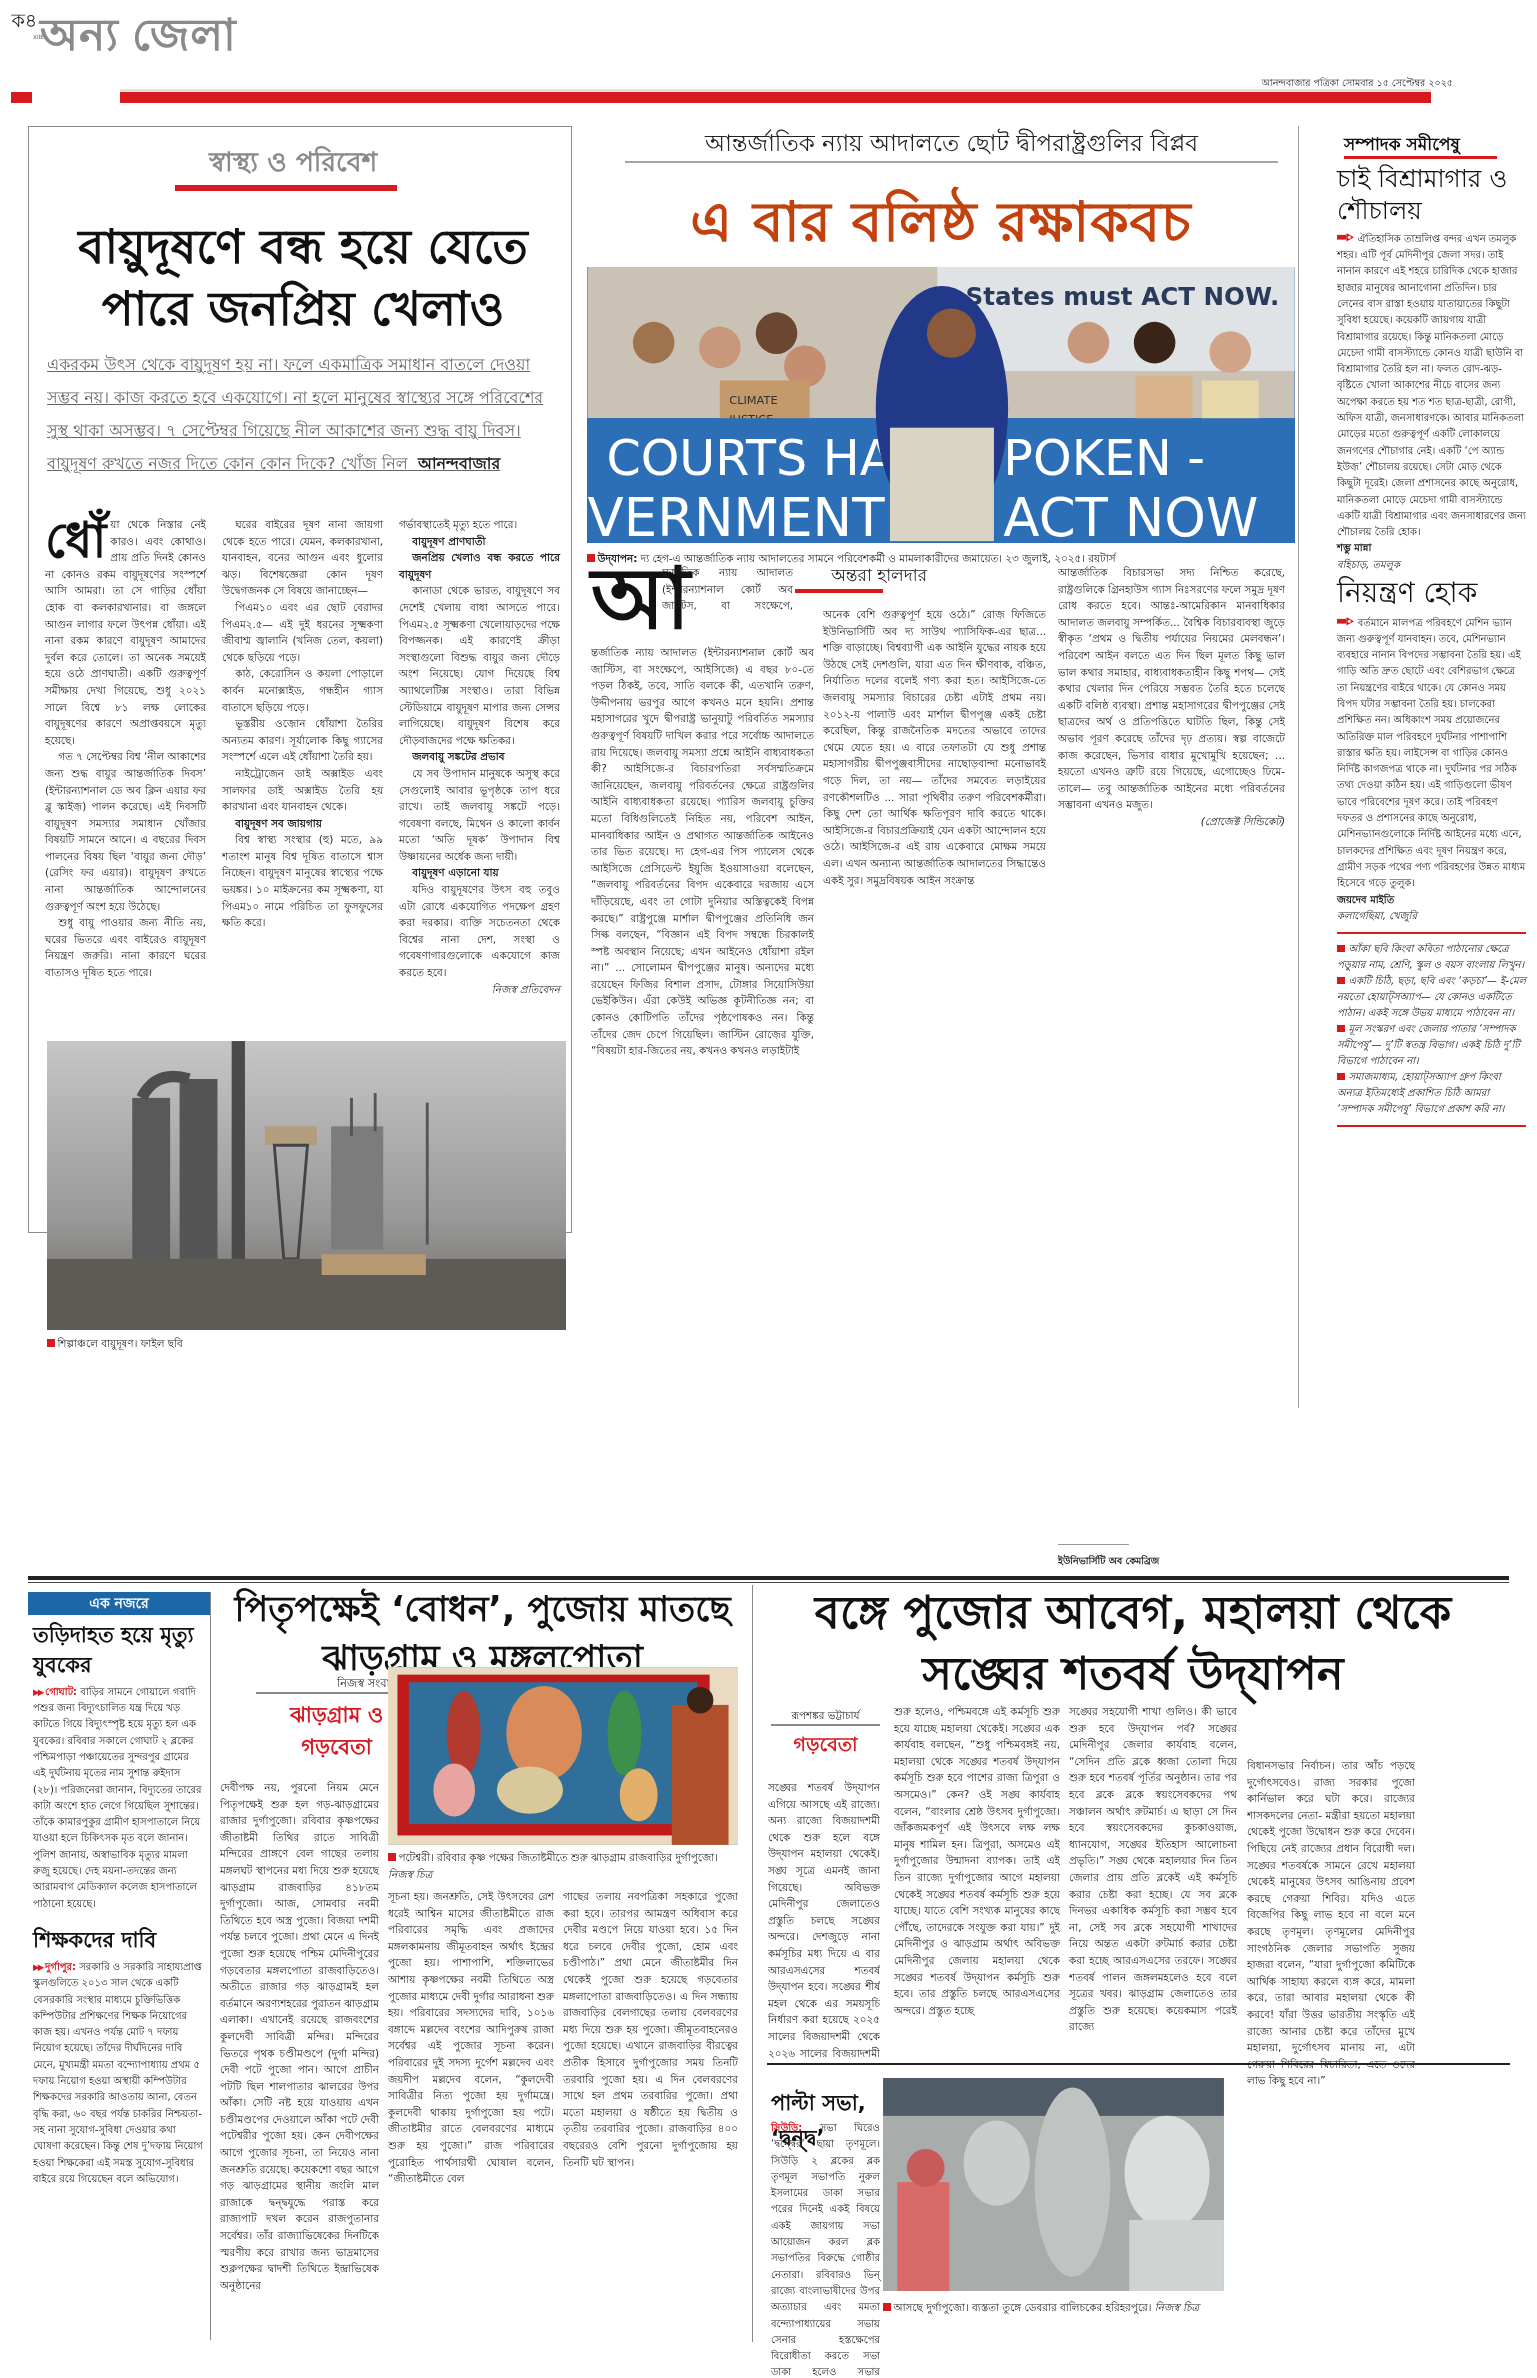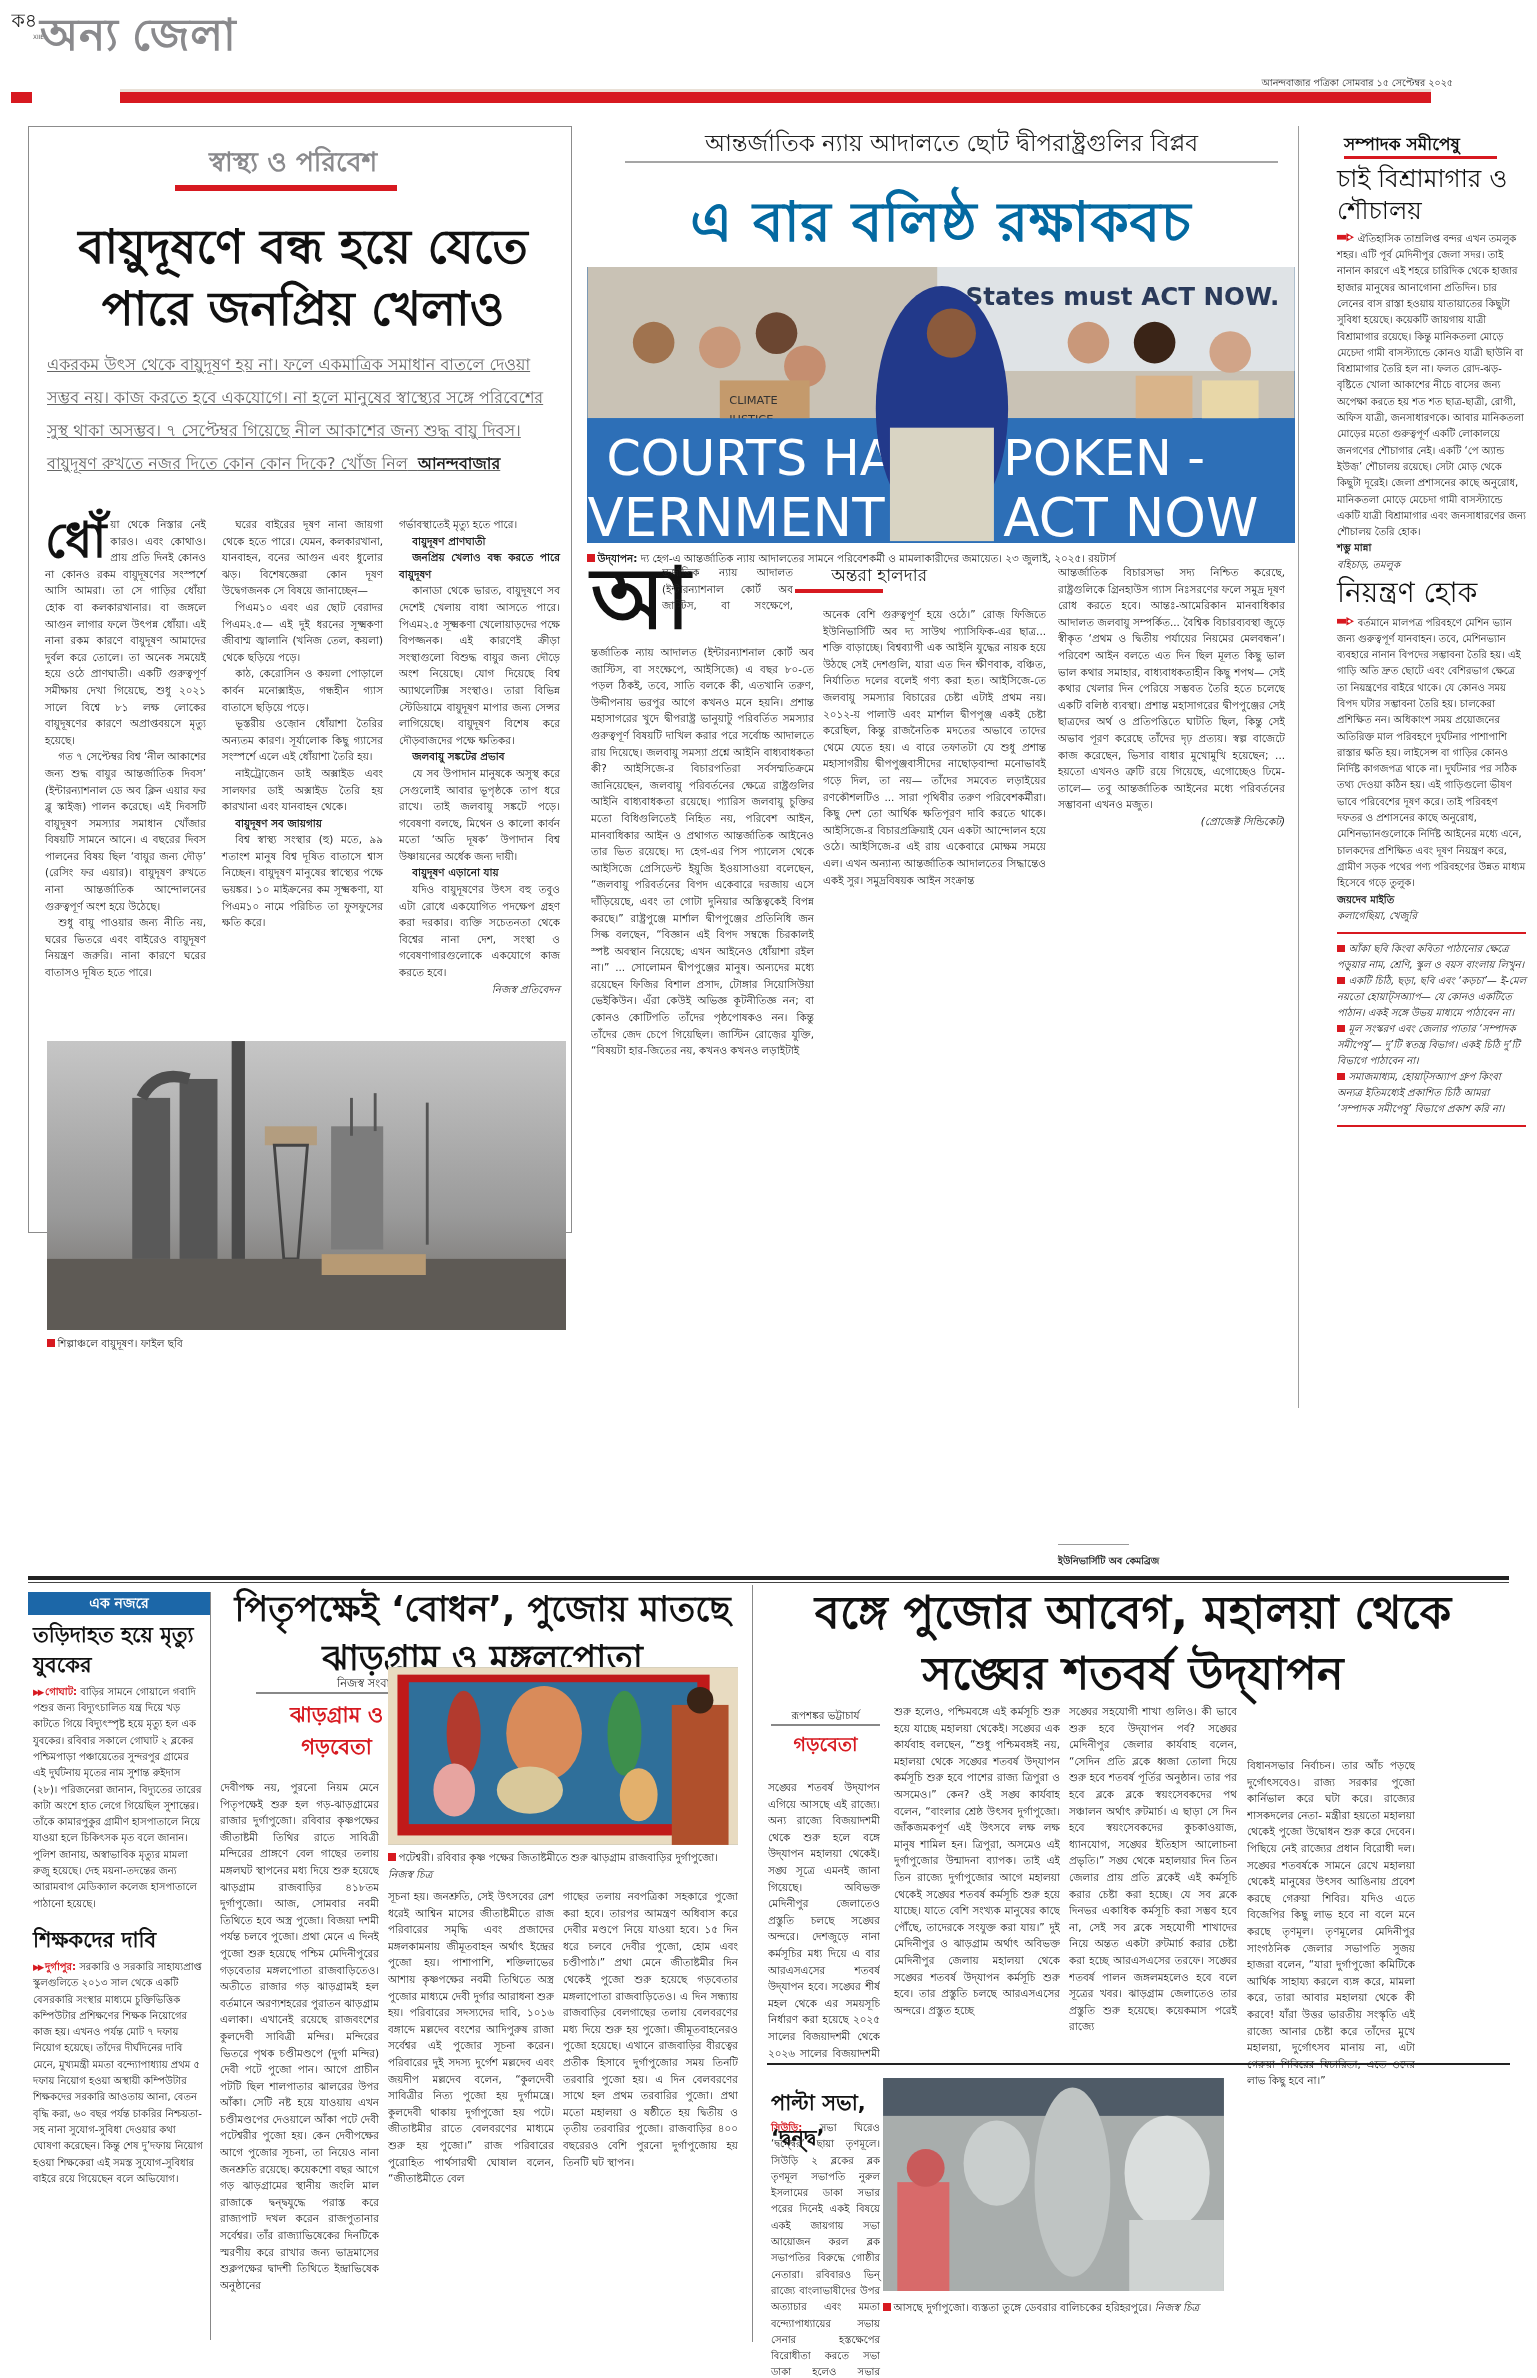--- a/index.html
+++ b/index.html
@@ -31,21 +31,21 @@
   .col p.noindent { text-indent: 0; }
   .col .subhead { font-weight: bold; text-indent: 13.2px; }
   .dropcap { float: left; font-size: 49px; line-height: 49px; font-weight: bold; margin: 0 3.8px 0 0; color: #111; }
   .photo-smog-frame { left: 47px; top: 1041px; width: 519px; height: 289px; background: linear-gradient(180deg,#bfbfbf 0%,#a7a7a7 45%,#858585 80%,#6e6a64 100%); overflow: hidden; }
   .caption { font-size: 10.4px; color: #222; }
   .caption .sq { display: inline-block; width: 7.6px; height: 7.6px; background: #d71920; margin-right: 2.8px; vertical-align: 0; }
 
   
   .strapline { left: 625px; top: 125px; width: 653px; text-align: center; font-size: 23px; color: #222; }
   .strap-rule { left: 625px; top: 161px; width: 653px; height: 1.9px; background: #a5a5a5; }
-  .center-headline { left: 591px; top: 180px; width: 700px; text-align: center; font-size: 55px; font-weight: bold; color: #0369a1; letter-spacing: 0.9px; }
+  .center-headline { left: 591px; top: 180px; width: 700px; text-align: center; font-size: 55px; font-weight: bold; color: #c2410c; letter-spacing: 0.9px; }
   .protest-photo { left: 587px; top: 267px; width: 708px; height: 276px; overflow: hidden; background: #2b6fb5; }
   .protest-caption { left: 587px; top: 551px; width: 708px; }
   .byline-center { left: 795px; top: 562px; width: 132px; text-align: right; font-size: 17px; color: #222; }
   .byline-rule { left: 795px; top: 589px; width: 88px; height: 3.8px; background: #d71920; }
   .big-dropcap { left: 591px; top: 556px; font-size: 85px; line-height: 85px; font-weight: bold; color: #111; }
   .author-note { left: 937px; top: 1566px; font-size: 9.5px; font-weight: bold; color: #222; }
   .author-rule { left: 937px; top: 1555px; width: 71px; height: 0.9px; background: #999; }
 
   
   .right-vrule { left: 1298px; top: 126px; width: 1.4px; height: 1282px; background: #9e9e9e; }

